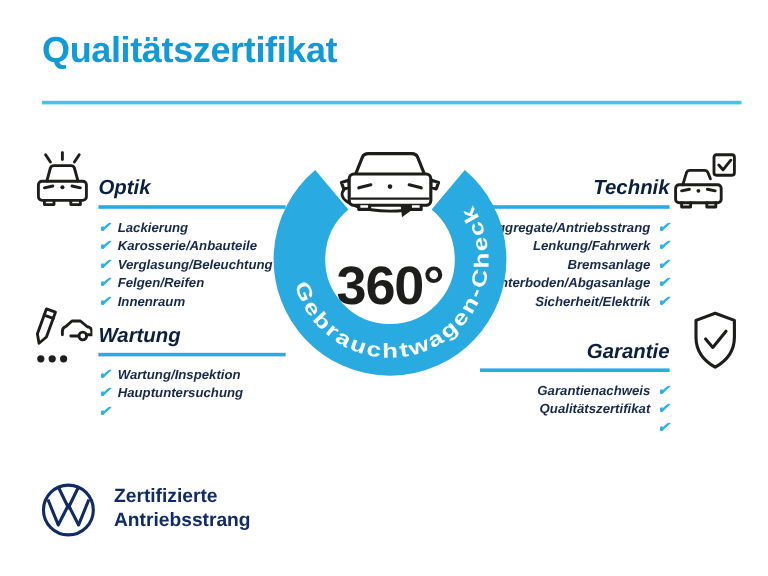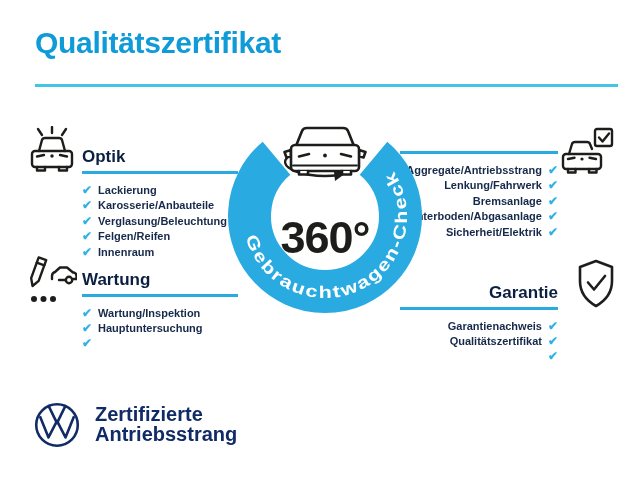--- a/index.html
+++ b/index.html
@@ -7,21 +7,21 @@
     width:640px;height:480px;position:relative;background:#ffffff;overflow:hidden;
     font-family:"Liberation Sans",sans-serif;
   }
   .abs{position:absolute;}
 
   
   #page-title{left:35px;top:26px;font-size:30px;font-weight:bold;color:#0f9bd8;letter-spacing:-0.3px;}
   #title-rule{left:35px;top:84px;width:583px;height:3px;background:#43c5e6;}
 
   
-  .sec{position:absolute;}
+  .sec{position:absolute;font-style:italic;}
   .sec .h{font-size:17px;font-weight:bold;color:#0b2040;line-height:20px;}
   .sec .rule{height:3px;background:#29abe2;margin-top:4px;}
   .sec ul{list-style:none;margin:9px 0 0 0;padding:0;}
   .sec li{font-size:11px;font-weight:bold;color:#16294a;line-height:15.4px;display:flex;align-items:baseline;gap:6px;}
   .check{color:#2fb0e6;font-size:12px;line-height:1;}
   .sec-left{left:82px;width:156px;}
   .sec-right{left:388px;width:170px;text-align:right;}
   .sec-right .rule{width:158px;margin-left:auto;}
   .sec-right li{justify-content:flex-end;}
   #sec-optik{top:147px;}
@@ -36,21 +36,21 @@
   #icon-wartung{left:25px;top:255px;}
   #icon-technik{left:559px;top:127px;}
   #icon-garantie{left:575px;top:258px;}
 
   
   #center-graphic{left:210px;top:100px;}
   #center-graphic text{font-family:"Liberation Sans",sans-serif;}
 
   
   #vw-logo{left:33px;top:401px;}
-  #footer-text{left:95px;top:404px;font-size:20px;font-weight:bold;color:#112b66;line-height:20px;}
+  #footer-text{left:95px;top:404px;font-size:16px;font-weight:bold;color:#112b66;line-height:20px;}
 </style>
 </head>
 <body>
 
 <div class="abs" id="page-title">Qualitätszertifikat</div>
 <div class="abs" id="title-rule"></div>
 
 <div class="icon" id="icon-optik">
   <svg width="54" height="50" viewBox="0 0 54 50" fill="none" stroke="#1d1d1b" stroke-width="2.4" stroke-linecap="round" stroke-linejoin="round">
     <path d="M17,9 L13,3"></path>
@@ -141,20 +141,21 @@
         <span class="check">✔</span>
         <span>Hauptuntersuchung</span>
       </li>
     <li>
         <span class="check">✔</span>
       </li>
   </ul>
 </div>
 
 <div class="sec sec-right" id="sec-technik">
+  <div class="h">Technik</div>
   <div class="rule"></div>
   <ul>
     <li>
         <span>Aggregate/Antriebsstrang</span>
         <span class="check">✔</span>
       </li>
     <li>
         <span>Lenkung/Fahrwerk</span>
         <span class="check">✔</span>
       </li>

